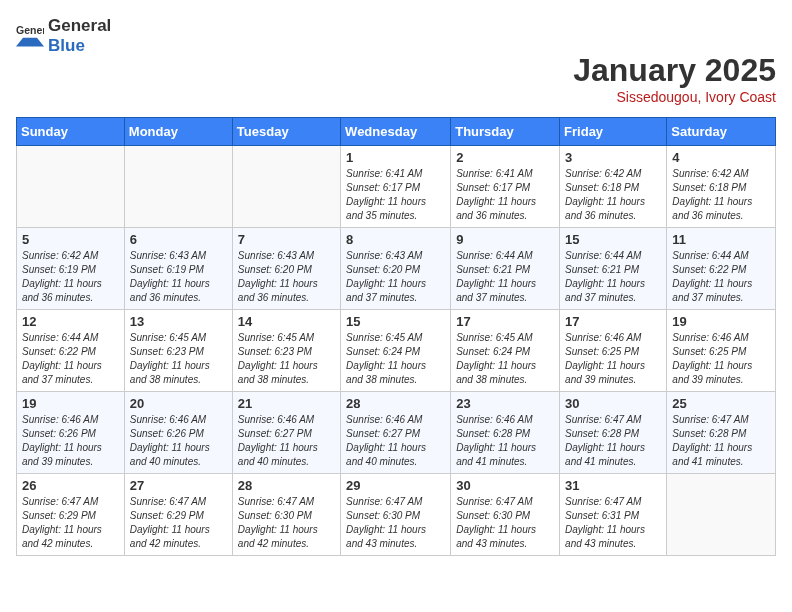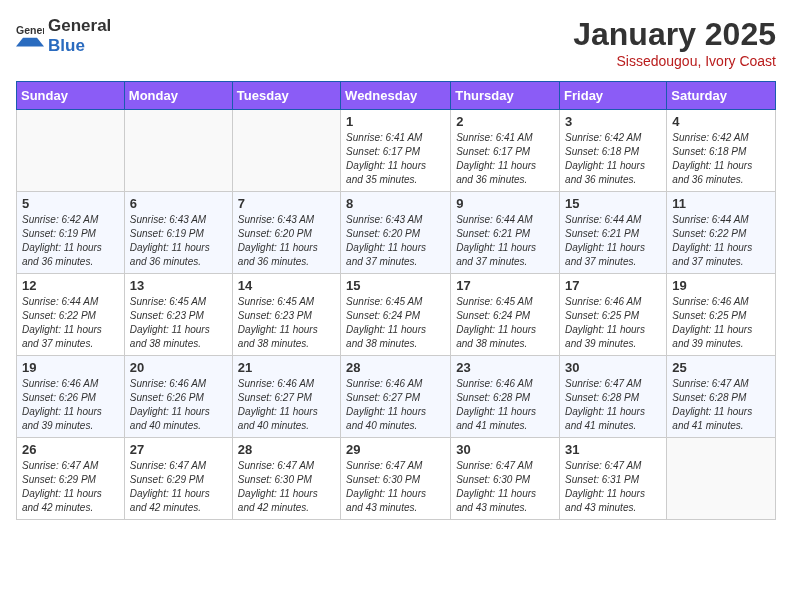--- a/index.html
+++ b/index.html
@@ -20,37 +20,38 @@
       display: flex;
       align-items: center;
       gap: 4px;
     }
     .logo-icon {
       width: 28px;
       height: 28px;
     }
     .title-area {
       text-align: right;
+      margin-top: 36px;
     }
     .calendar-title {
       font-size: 32px;
       font-weight: bold;
       color: #333;
     }
     .calendar-subtitle {
       font-size: 14px;
       color: #b91c1c;
     }
     table {
       width: 100%;
       border-collapse: collapse;
       border: 1px solid #ccc;
     }
     th {
-      background-color: #8b5cf6;
+      background-color: #3b82f6;
       color: #fff;
       font-size: 13px;
       font-weight: bold;
       padding: 6px 4px;
       text-align: left;
       border: 1px solid #1a5baf;
     }
     td {
       border: 1px solid #ccc;
       vertical-align: top;

